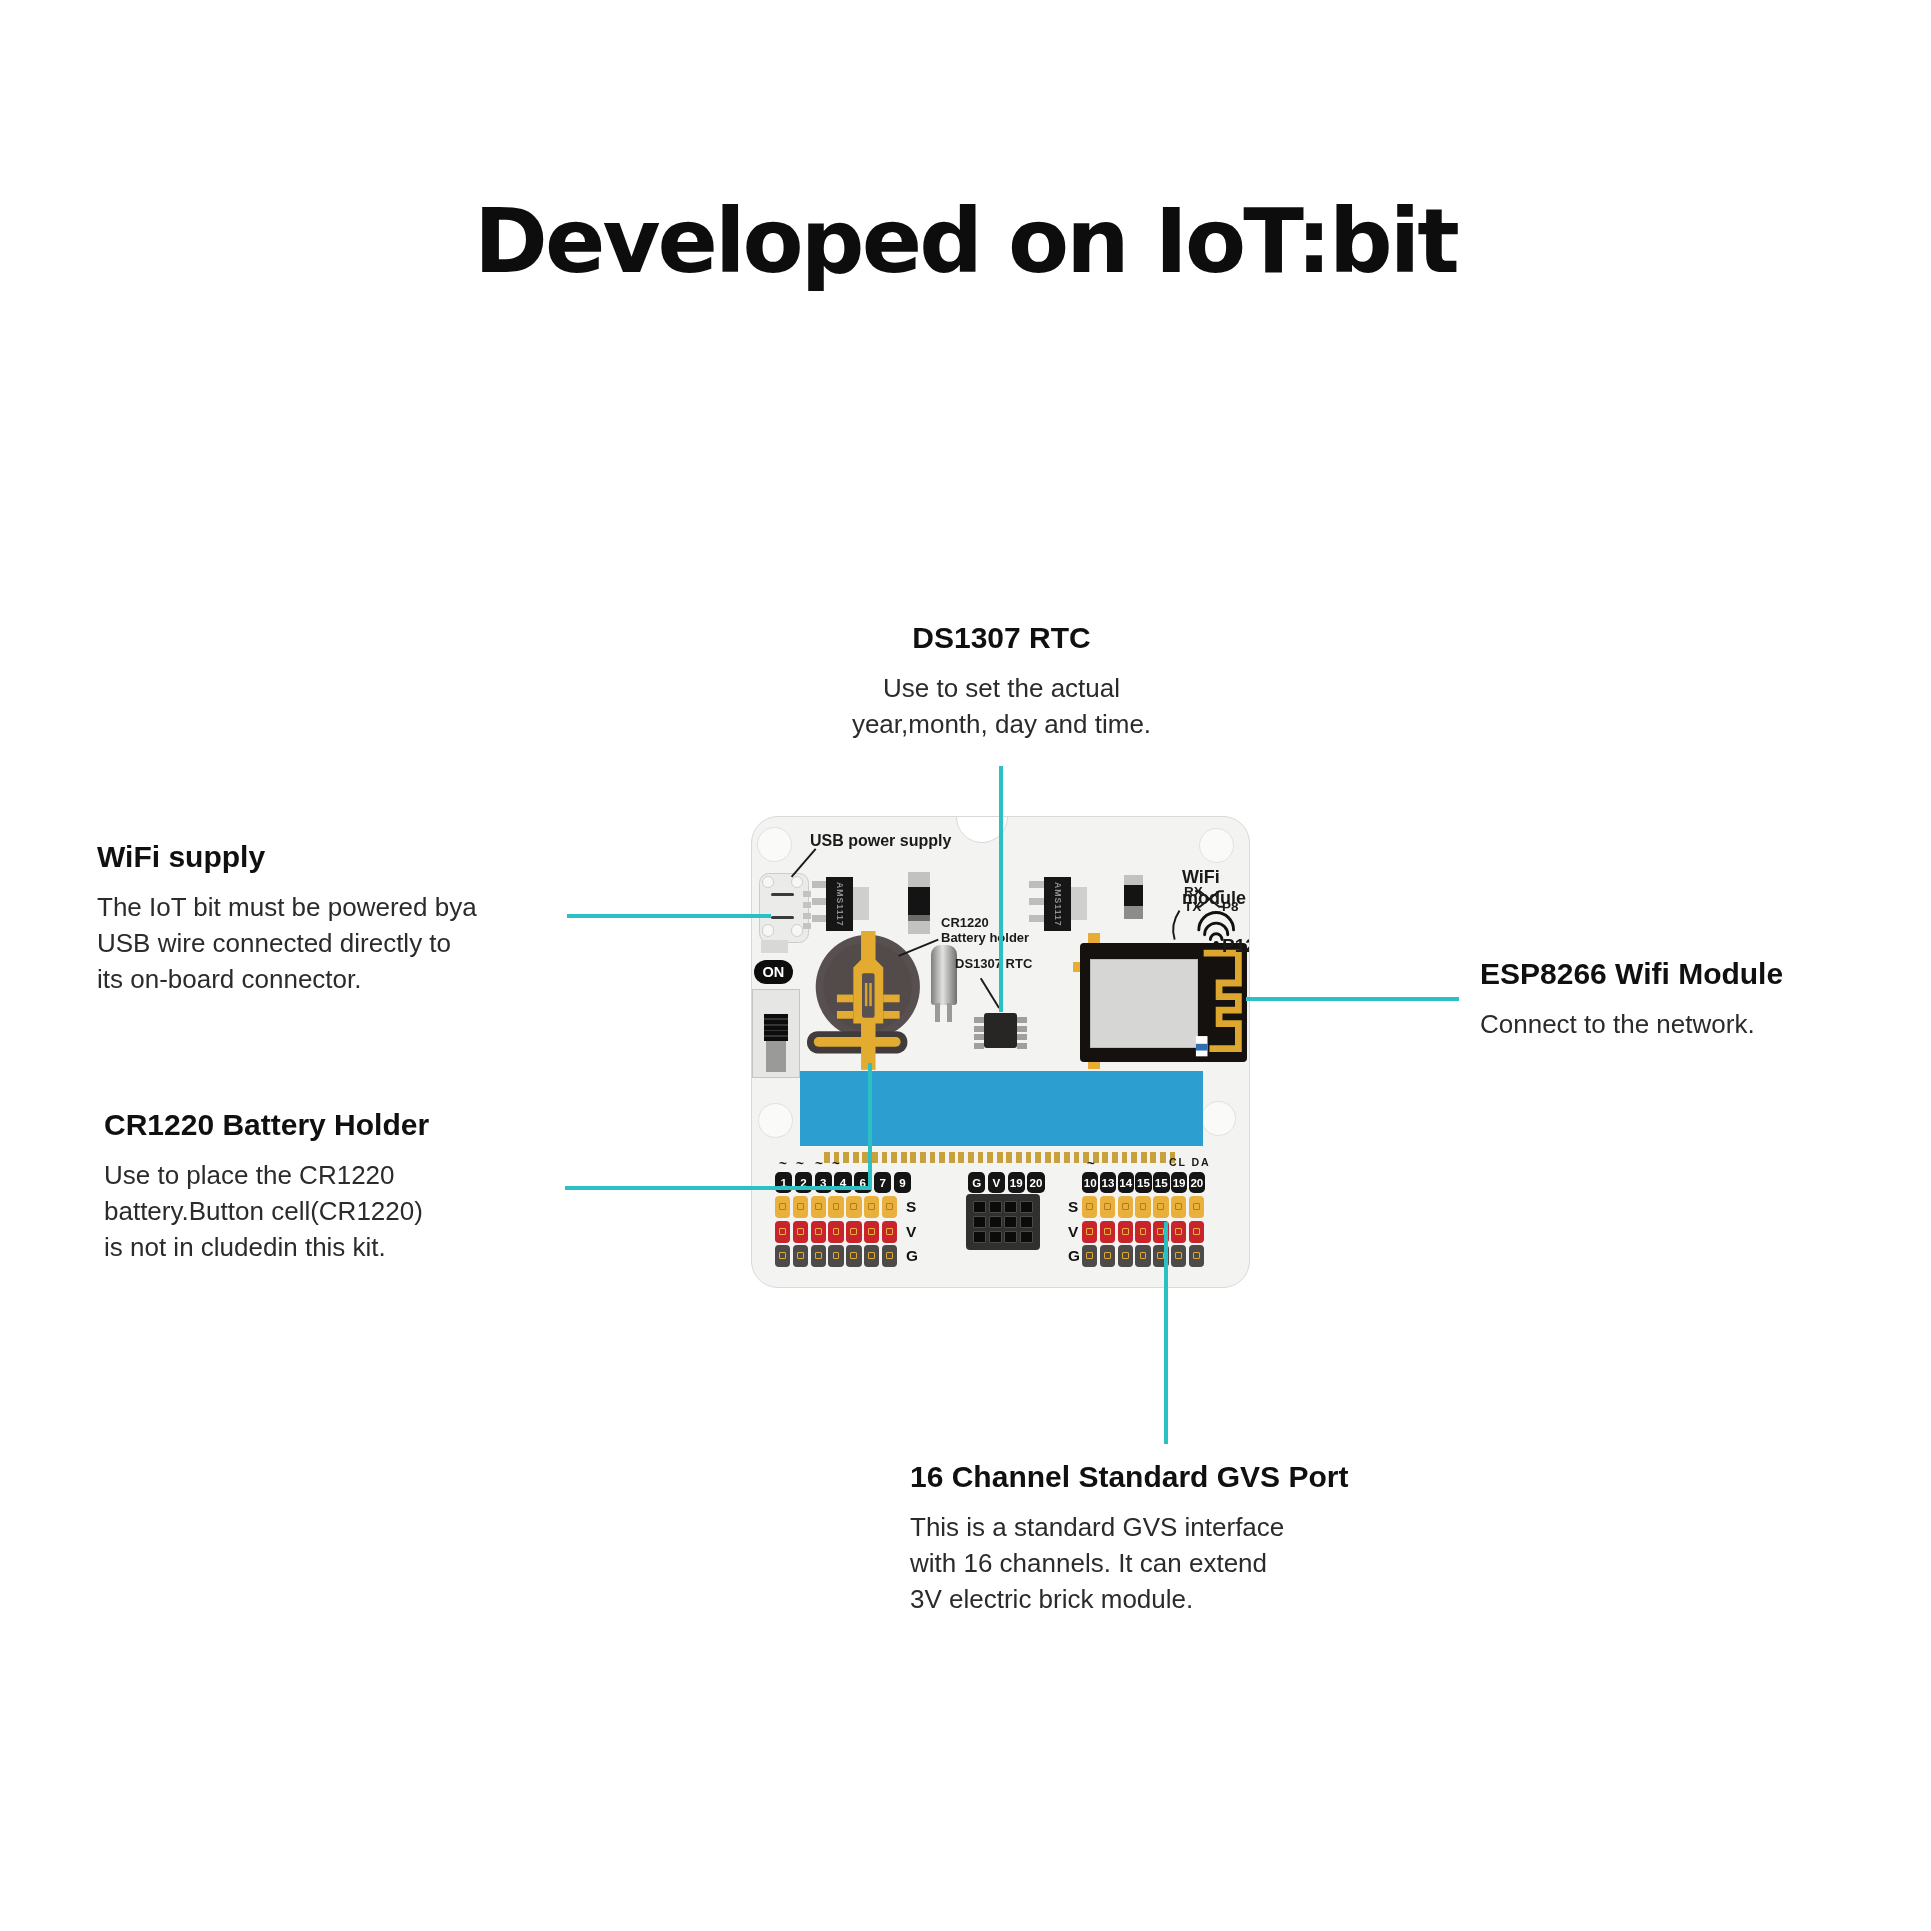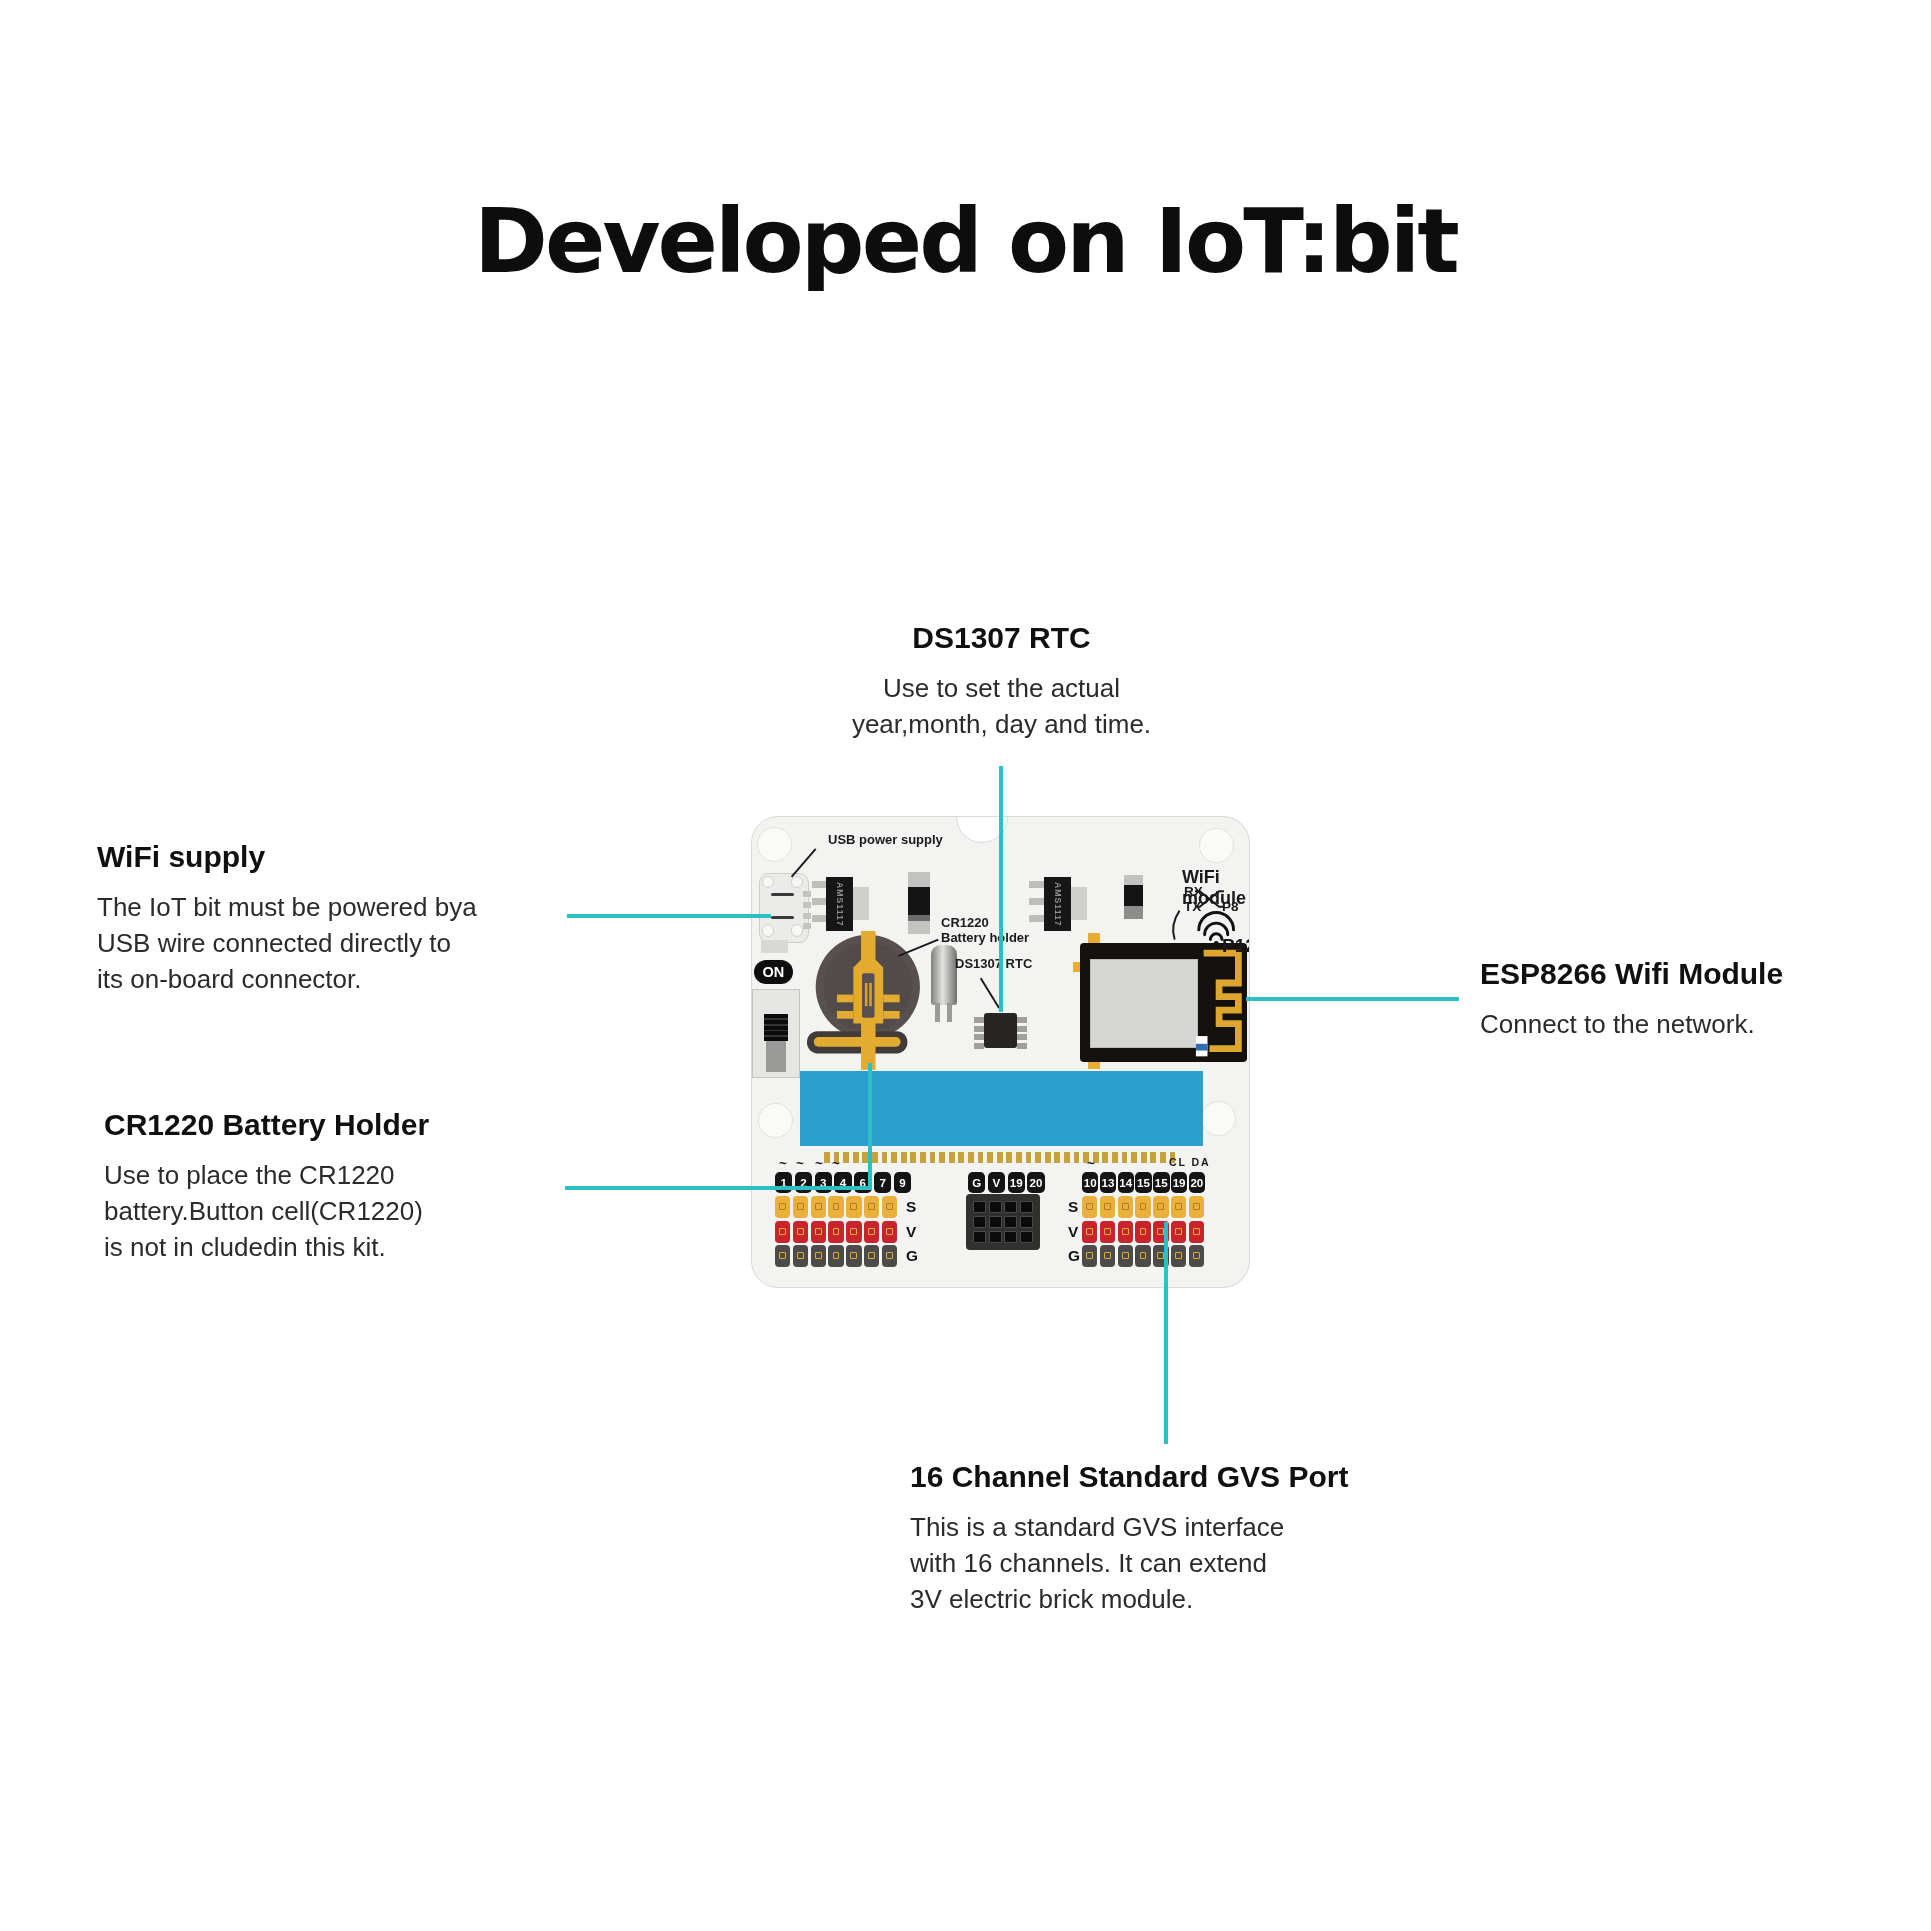--- a/index.html
+++ b/index.html
@@ -114,21 +114,21 @@
   .tilde{font-size:13.5px;font-weight:bold;color:#1a1a1a;top:339px;}
   .tl1{left:27px;} .tl2{left:44px;} .tl3{left:63px;} .tl4{left:80px;} .tr1{left:335px;}
   .clda{left:417px;top:339px;font-size:10.6px;font-weight:bold;color:#1a1a1a;letter-spacing:1.9px;}
   .fheader{left:214px;top:377px;width:74px;height:56px;background:#30302e;border-radius:3.9px;
            display:grid;grid-template-columns:repeat(4,12.6px);grid-auto-rows:12.6px;
            gap:2.4px 2.9px;justify-content:center;align-content:center;}
   .fheader .pin-cell{position:static;width:12.6px;height:12.6px;background:#0b0b0b;
                      border:1px solid #4a4a48;border-radius:1px;box-sizing:border-box;}
   
   .blabel{font-weight:bold;color:#1a1a1a;z-index:5;}
-  .usb-label{left:76px;top:15.4px;font-size:13px;}
+  .usb-label{left:58px;top:15.4px;font-size:16px;}
   .wifi-label{left:430px;top:50px;font-size:18px;}
   .rx{left:432px;top:67px;font-size:13.5px;} .tx{left:432px;top:82px;font-size:13.5px;}
   .p12{left:470px;top:78px;font-size:19px;margin-top:40px;} .p8{left:470px;top:82px;font-size:13.5px;}
   .cr-label{left:189px;top:99px;font-size:13px;line-height:14.5px;}
   .rtc-label{left:203px;top:139px;font-size:13px;}
   .board-svg{left:0;top:0;z-index:4;}
 </style>
 </head>
 <body>
 

